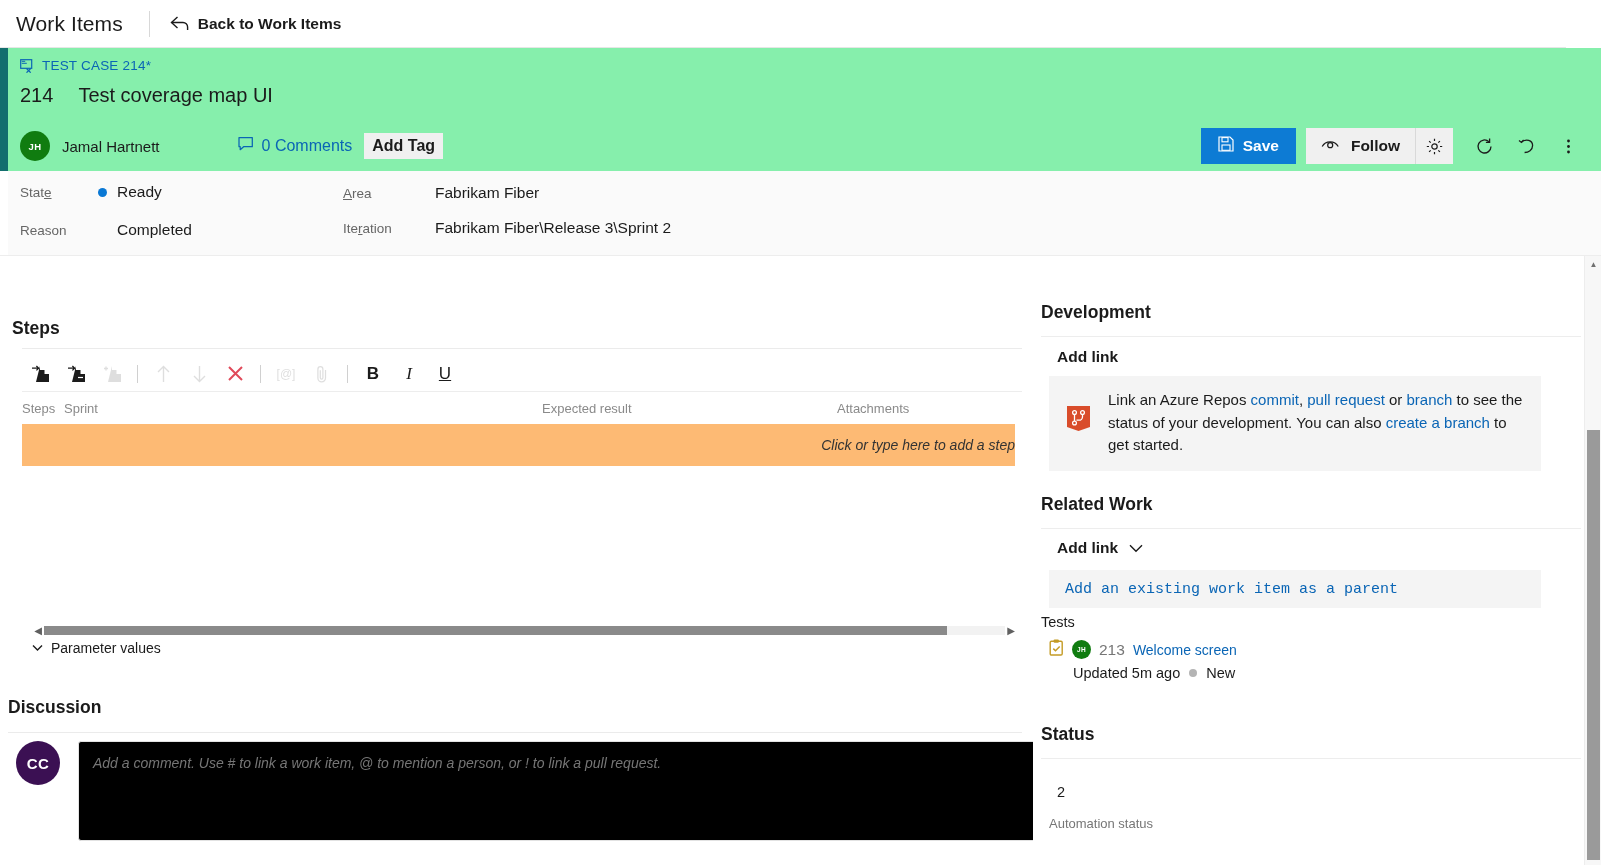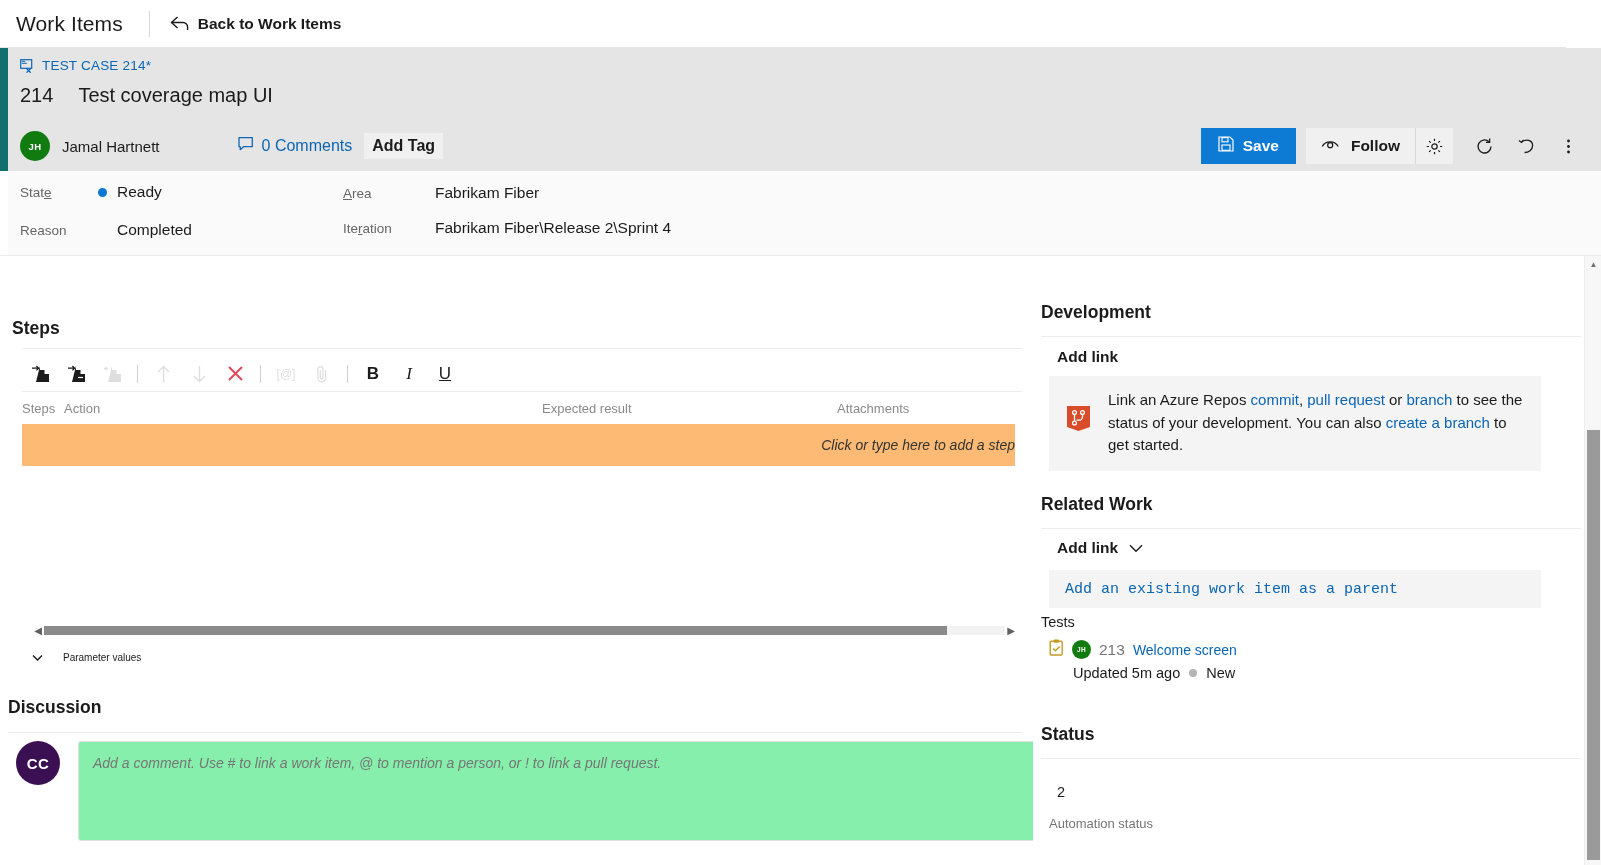--- a/index.html
+++ b/index.html
@@ -36,21 +36,21 @@
   .form-area {
     position: absolute; left: 0; top: 48px; width: 1601px; height: 817px;
     background: #ffffff;
   }
   .accent-bar {
     position: absolute; left: 0; top: 0; width: 8px; height: 123px;
     background: #136e6e;
   }
   .wi-header {
     position: absolute; left: 8px; top: 0; width: 1593px; height: 123px;
-    background: #e5e5e5;
+    background: #86efac;
   }
   .wi-type-row {
     position: absolute; left: 12px; top: 10px;
     display: flex; align-items: center; gap: 7px;
   }
   .wi-type-icon { display: flex; align-items: center; }
   .wi-type-text {
     font-size: 13.5px; color: #0a65b5; letter-spacing: .2px; cursor: pointer;
   }
   .wi-title-row {
@@ -192,35 +192,35 @@
 
   .hscroll {
     position: absolute; left: 24px; top: 365px; width: 985px; height: 18px;
     display: flex; align-items: center;
   }
   .hs-arrow { font-size: 10px; color: #606060; width: 12px; text-align: center; }
   .hs-track { flex: 1; height: 9px; background: #f2f2f2; position: relative; }
   .hs-thumb { position: absolute; left: 0; top: 0; height: 9px; width: 94%; background: #8a8a8a; }
 
   .param-values {
-    position: absolute; left: 24px; top: 396px;
-    display: flex; align-items: center; gap: 20px;
-    font-size: 10px; color: #1b1b1b; cursor: pointer;
+    position: absolute; left: 24px; top: 384px;
+    display: flex; align-items: center; gap: 8px;
+    font-size: 14px; color: #1b1b1b; cursor: pointer;
   }
 
   .discussion-h { position: absolute; left: 0px; top: 441px; }
   .disc-row { position: absolute; left: 8px; top: 485px; display: flex; gap: 18px; }
   .disc-avatar {
     width: 44px; height: 44px; border-radius: 50%;
     display: flex; align-items: center; justify-content: center;
     color: #ffffff; font-size: 15px; font-weight: 600; letter-spacing: .5px;
   }
   .disc-box {
     width: 1076px; height: 100px; border: 1px solid #e2e2e2; border-radius: 3px;
-    background: #86efac; padding: 12px 14px;
+    background: #000000; padding: 12px 14px;
   }
   .disc-ph { font-style: italic; font-size: 14px; color: #767676; }
 
   
   .rp { position: absolute; left: 8px; width: 540px; }
   .rp-title { font-size: 17.5px; font-weight: 700; color: #1b1b1b; }
   .rp-rule { position: absolute; height: 1px; background: #ededed; left: 8px; width: 540px; }
 
   .add-link-label {
     font-size: 15.5px; font-weight: 700; color: #1b1b1b;
@@ -389,21 +389,21 @@
       <div class="fld" style="left:12px; top:50px;">
         <span class="fld-label">Reason</span>
         <span class="fld-value" style="margin-left:19px;">Completed</span>
       </div>
       <div class="fld" style="left:335px; top:13px;">
         <span class="fld-label"><u>A</u><span>rea</span></span>
         <span class="fld-value" style="margin-left:14px;">Fabrikam Fiber</span>
       </div>
       <div class="fld" style="left:335px; top:48px;">
         <span class="fld-label"><span>Ite</span><u>r</u><span>ation</span></span>
-        <span class="fld-value" style="margin-left:14px;">Fabrikam Fiber\Release 2\Sprint 4</span>
+        <span class="fld-value" style="margin-left:14px;">Fabrikam Fiber\Release 3\Sprint 2</span>
       </div>
     </div>
 
     <div class="top-divider"></div>
 
     <div class="left-pane">
 
       <div class="section-title steps-h">Steps</div>
       <div class="hr-line" style="left:14px; top:92px; width:1000px;"></div>
 
@@ -459,21 +459,21 @@
         <div class="tb-btn">
             <span class="tb-text" style="font-style:italic;font-family:'Liberation Serif',serif;">I</span>
           </div>
         <div class="tb-btn">
             <span class="tb-text" style="text-decoration:underline;">U</span>
           </div>
       </div>
 
       <div class="grid-head">
         <span class="gh" style="left:0px;">Steps</span>
-        <span class="gh" style="left:42px;">Action</span>
+        <span class="gh" style="left:42px;">Sprint</span>
         <span class="gh" style="left:520px;">Expected result</span>
         <span class="gh" style="left:815px;">Attachments</span>
       </div>
 
       <div class="grid-row">
         <span class="ph">Click or type here to add a step</span>
       </div>
 
       <div class="hscroll">
         <span class="hs-arrow">◀</span>

